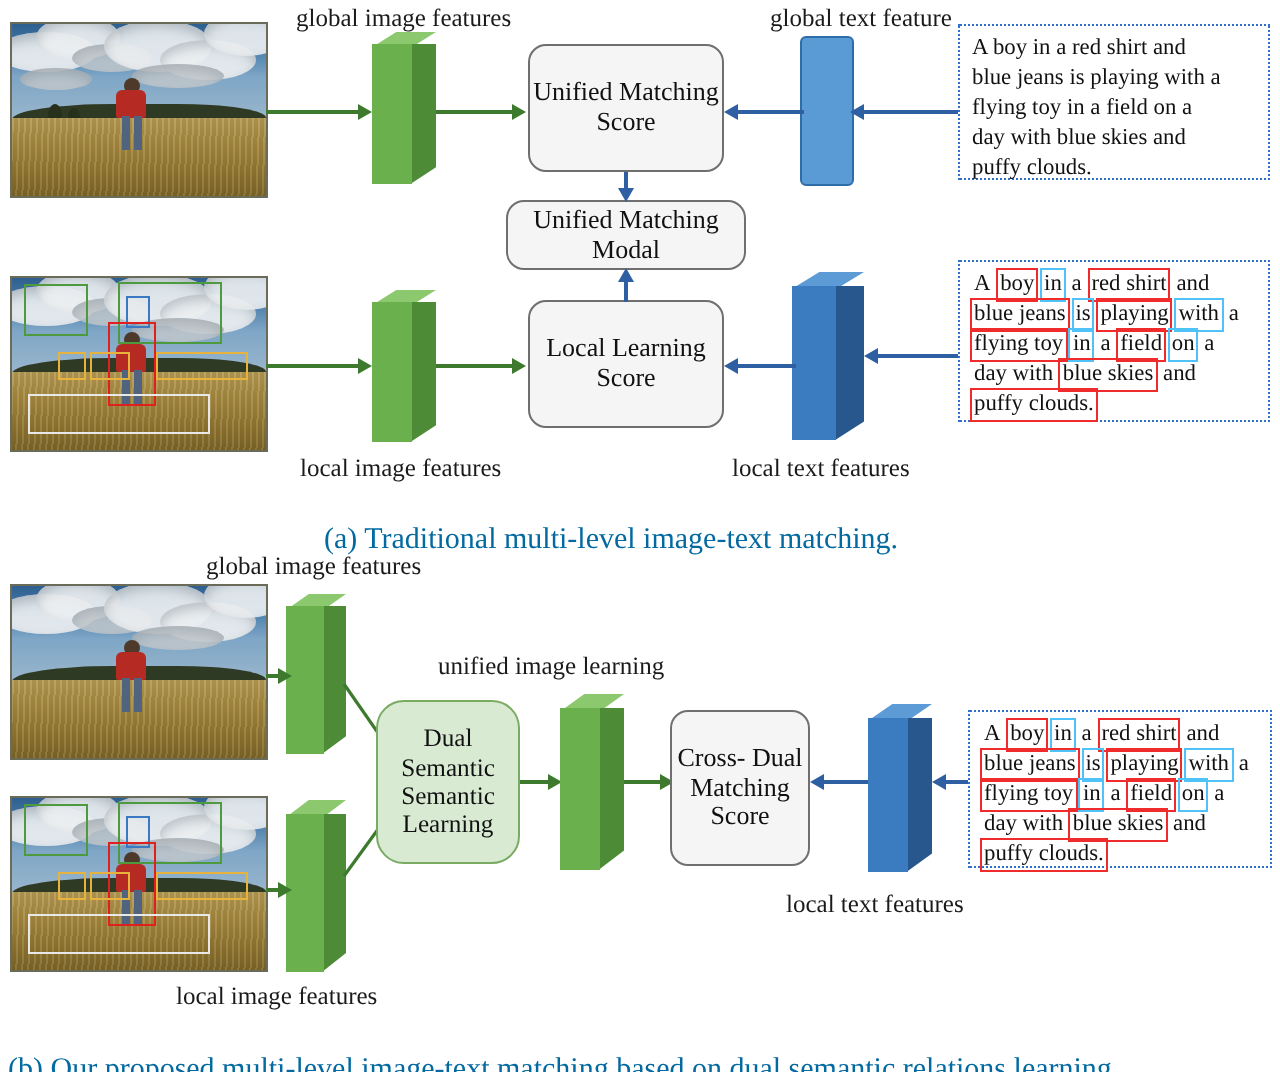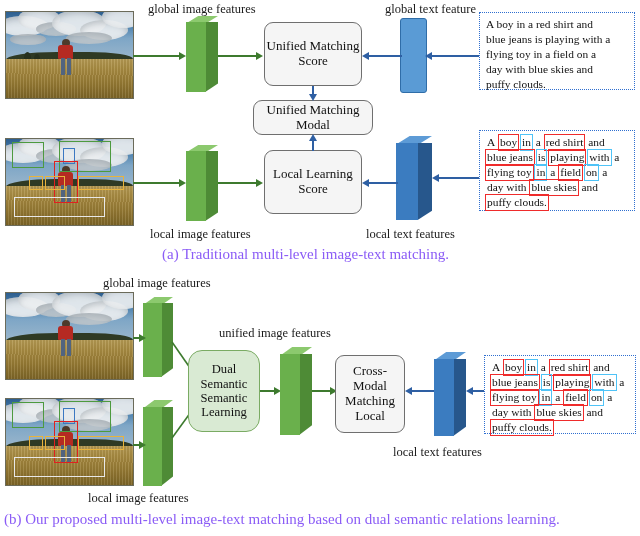--- a/index.html
+++ b/index.html
@@ -4,22 +4,22 @@
 <style>
   html,body{margin:0;padding:0;background:#ffffff;}
   body{width:640px;height:536px;position:relative;overflow:hidden;
        font-family:"Liberation Serif","DejaVu Serif",serif;color:#1a1a1a;}
 
   .abs{position:absolute;}
 
   
   .lbl{position:absolute;font-size:12.5px;line-height:1.1;white-space:nowrap;
        color:#1a1a1a;font-family:"Liberation Serif",serif;}
-  .caption{position:absolute;font-size:15px;white-space:nowrap;color:#8b5cf6;
-       font-family:"Liberation Serif",serif;}
+  .caption{position:absolute;font-size:15px;white-space:nowrap;color:#0369a1;
+       font-family:"Liberation Serif",serif;margin-top:16px;}
 
   
   .photo{position:absolute;overflow:hidden;border:1px solid #6b6b5a;}
   .sky{position:absolute;left:0;top:0;width:100%;height:56%;
        background:linear-gradient(180deg,#2e5f8f 0%,#4b80ad 28%,#7ea6c6 55%,#9ab6cc 100%);}
   .cloudwrap{position:absolute;left:0;top:0;width:100%;height:56%;overflow:hidden;}
   .cloud{position:absolute;border-radius:50%;background:#eceff1;opacity:.92;
          box-shadow:0 3px 6px rgba(120,130,140,.45) inset;}
   .cloud.d{background:#c3c9cd;opacity:.85;}
   .treeline{position:absolute;left:0;width:100%;height:9%;top:50%;
@@ -297,39 +297,39 @@
 
 <svg class="abs" style="left:170px;top:330px;width:44px;height:120px;" viewBox="0 0 44 120">
   <line x1="2" y1="12" x2="34" y2="58" stroke="#3d7a2e" stroke-width="1.6"></line>
   <polygon points="38,62 28,58 31,52" fill="#3d7a2e"></polygon>
   <line x1="2" y1="108" x2="34" y2="64" stroke="#3d7a2e" stroke-width="1.6"></line>
   <polygon points="38,60 28,64 31,70" fill="#3d7a2e"></polygon>
 </svg>
 
 <div class="box greenbox" style="left:188px;top:350px;width:72px;height:82px;font-size:12.6px;padding:0 4px;">Dual Semantic Semantic Learning</div>
 
-<div class="lbl" style="left:219px;top:327px;">unified image features</div>
+<div class="lbl" style="left:219px;top:327px;">unified image learning</div>
 
 <div class="ar" style="left:260px;top:387px;width:22px;height:8px;">
   <div class="ln" style="left:0;top:3px;width:16px;height:1.6px;background:#3d7a2e;"></div>
   <div class="hd" style="left:14px;top:0;border-left:7px solid #3d7a2e;border-top:4px solid transparent;border-bottom:4px solid transparent;"></div>
 </div>
 
 <div class="prism g" style="left:280px;top:347px;width:32px;height:88px;">
   <div class="top"></div>
     <div class="side"></div>
     <div class="face"></div>
 </div>
 
 <div class="ar" style="left:312px;top:387px;width:26px;height:8px;">
   <div class="ln" style="left:0;top:3px;width:20px;height:1.6px;background:#3d7a2e;"></div>
   <div class="hd" style="left:18px;top:0;border-left:7px solid #3d7a2e;border-top:4px solid transparent;border-bottom:4px solid transparent;"></div>
 </div>
 
-<div class="box" style="left:335px;top:355px;width:70px;height:78px;">Cross- Modal Matching Local</div>
+<div class="box" style="left:335px;top:355px;width:70px;height:78px;">Cross- Dual Matching Score</div>
 
 <div class="ar" style="left:405px;top:387px;width:30px;height:8px;">
   <div class="ln" style="right:0;top:3px;width:24px;height:1.6px;background:#2e5fa3;position:absolute;"></div>
   <div class="hd" style="left:0;top:0;border-right:7px solid #2e5fa3;border-top:4px solid transparent;border-bottom:4px solid transparent;"></div>
 </div>
 
 <div class="prism b" style="left:434px;top:352px;width:32px;height:84px;">
   <div class="top"></div>
     <div class="side"></div>
     <div class="face"></div>

